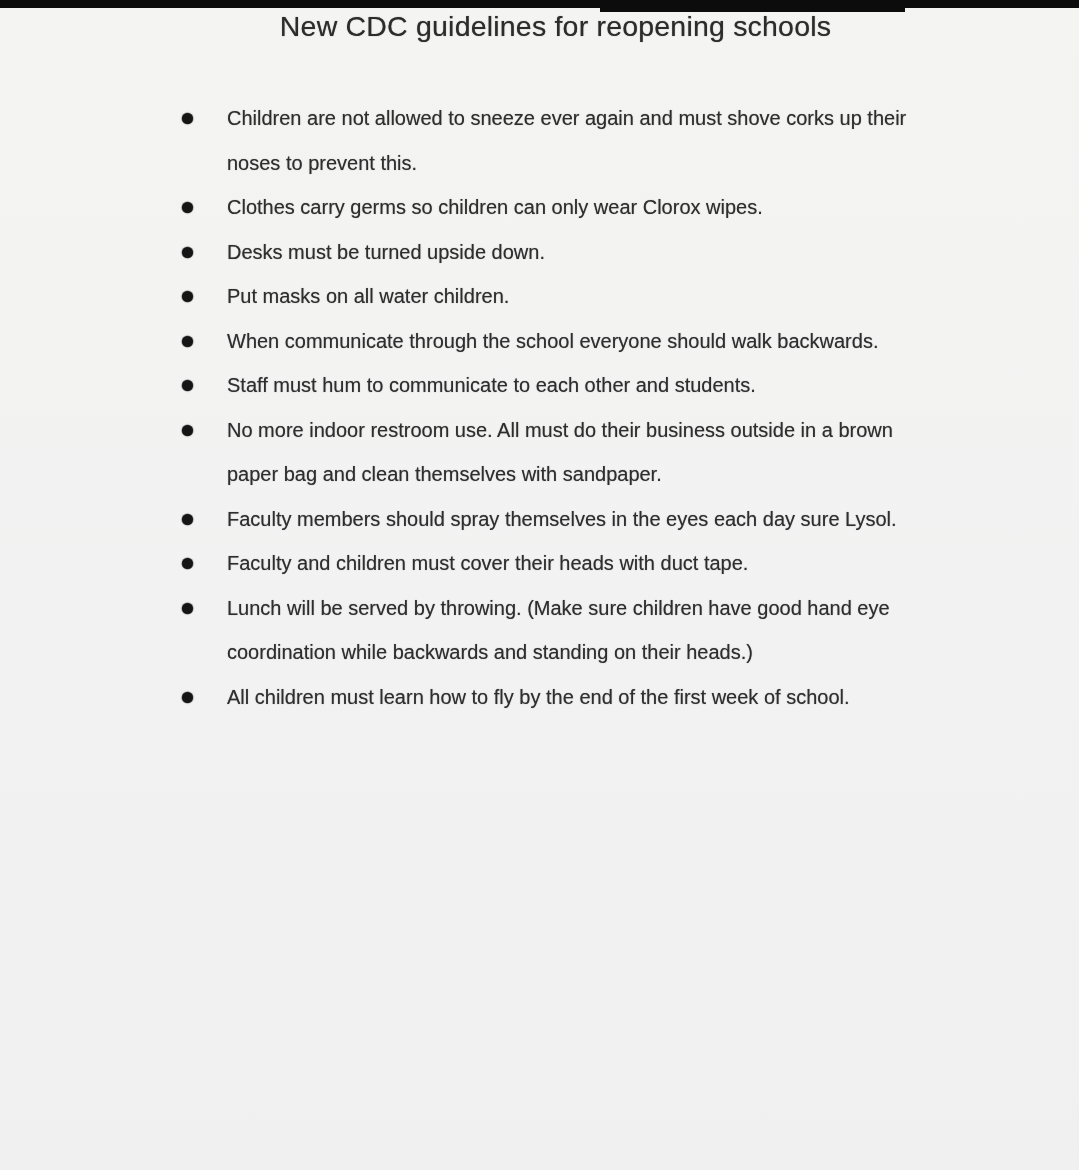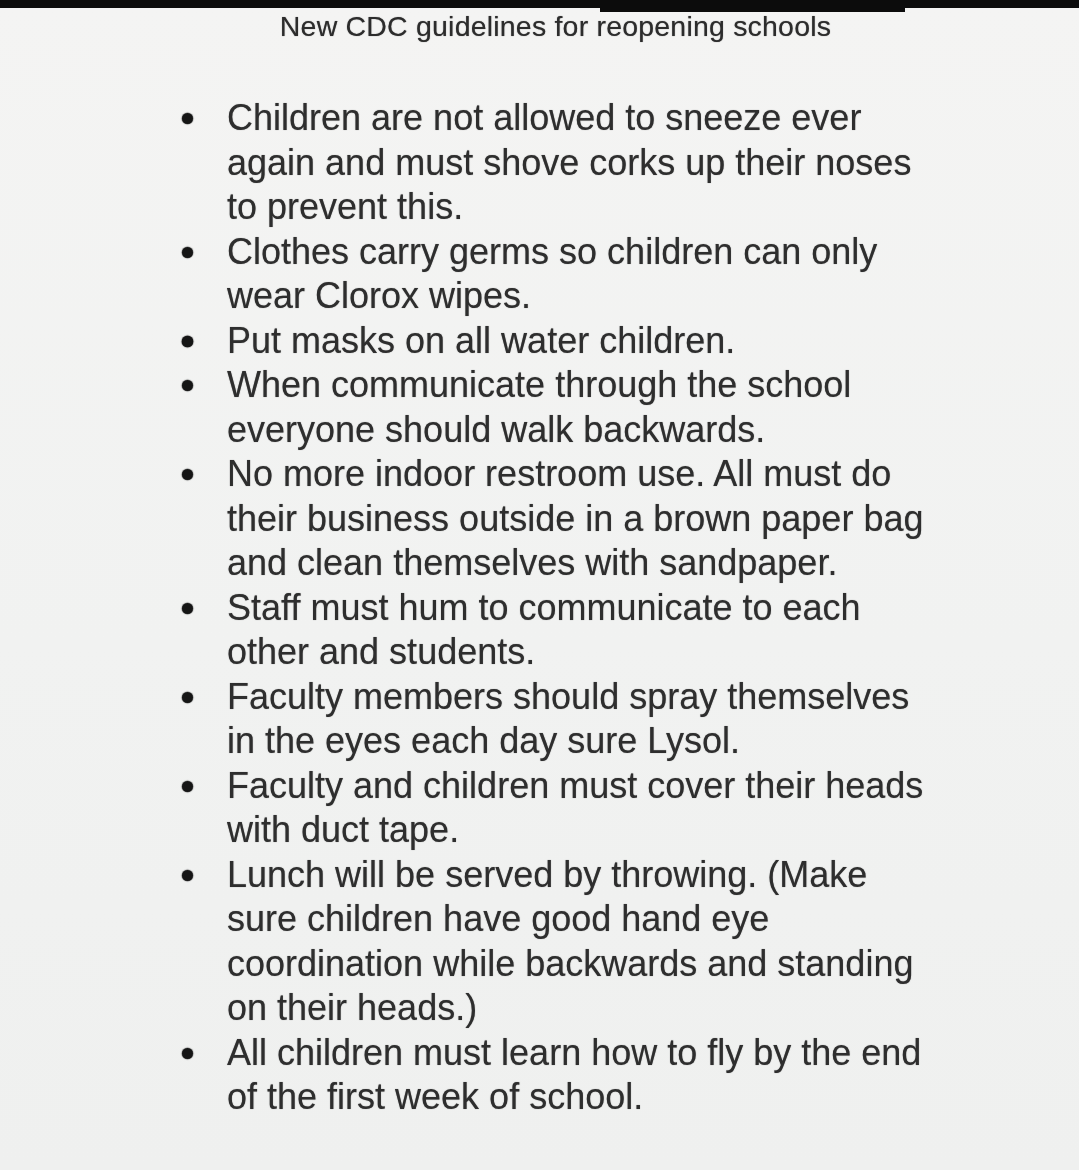--- a/index.html
+++ b/index.html
@@ -46,21 +46,21 @@
     text-shadow: 0 0 1px rgba(44,44,44,0.65);
   }
   .guidelines {
     position: absolute;
     top: 96px;
     left: 227px;
     width: 705px;
     margin: 0;
     padding: 0;
     list-style: none;
-    font-size: 36px;
+    font-size: 20px;
     line-height: 44.5px;
     color: #2e2e2e;
     text-shadow: 0 0 1px rgba(46,46,46,0.55);
   }
   .guidelines li {
     position: relative;
   }
   .bullet {
     position: absolute;
     left: -45px;
@@ -87,36 +87,37 @@
     <li>
       <span class="bullet"></span>
       <span class="item-text">Children are not allowed to sneeze ever again and must shove corks up their noses to prevent this.</span>
     </li>
     <li>
       <span class="bullet"></span>
       <span class="item-text">Clothes carry germs so children can only wear Clorox wipes.</span>
     </li>
     <li>
       <span class="bullet"></span>
+      <span class="item-text">Desks must be turned upside down.</span>
     </li>
     <li>
       <span class="bullet"></span>
       <span class="item-text">Put masks on all water children.</span>
     </li>
     <li>
       <span class="bullet"></span>
       <span class="item-text">When communicate through the school everyone should walk backwards.</span>
     </li>
     <li>
       <span class="bullet"></span>
-      <span class="item-text">No more indoor restroom use. All must do their business outside in a brown paper bag and clean themselves with sandpaper.</span>
+      <span class="item-text">Staff must hum to communicate to each other and students.</span>
     </li>
     <li>
       <span class="bullet"></span>
-      <span class="item-text">Staff must hum to communicate to each other and students.</span>
+      <span class="item-text">No more indoor restroom use. All must do their business outside in a brown paper bag and clean themselves with sandpaper.</span>
     </li>
     <li>
       <span class="bullet"></span>
       <span class="item-text">Faculty members should spray themselves in the eyes each day sure Lysol.</span>
     </li>
     <li>
       <span class="bullet"></span>
       <span class="item-text">Faculty and children must cover their heads with duct tape.</span>
     </li>
     <li>

